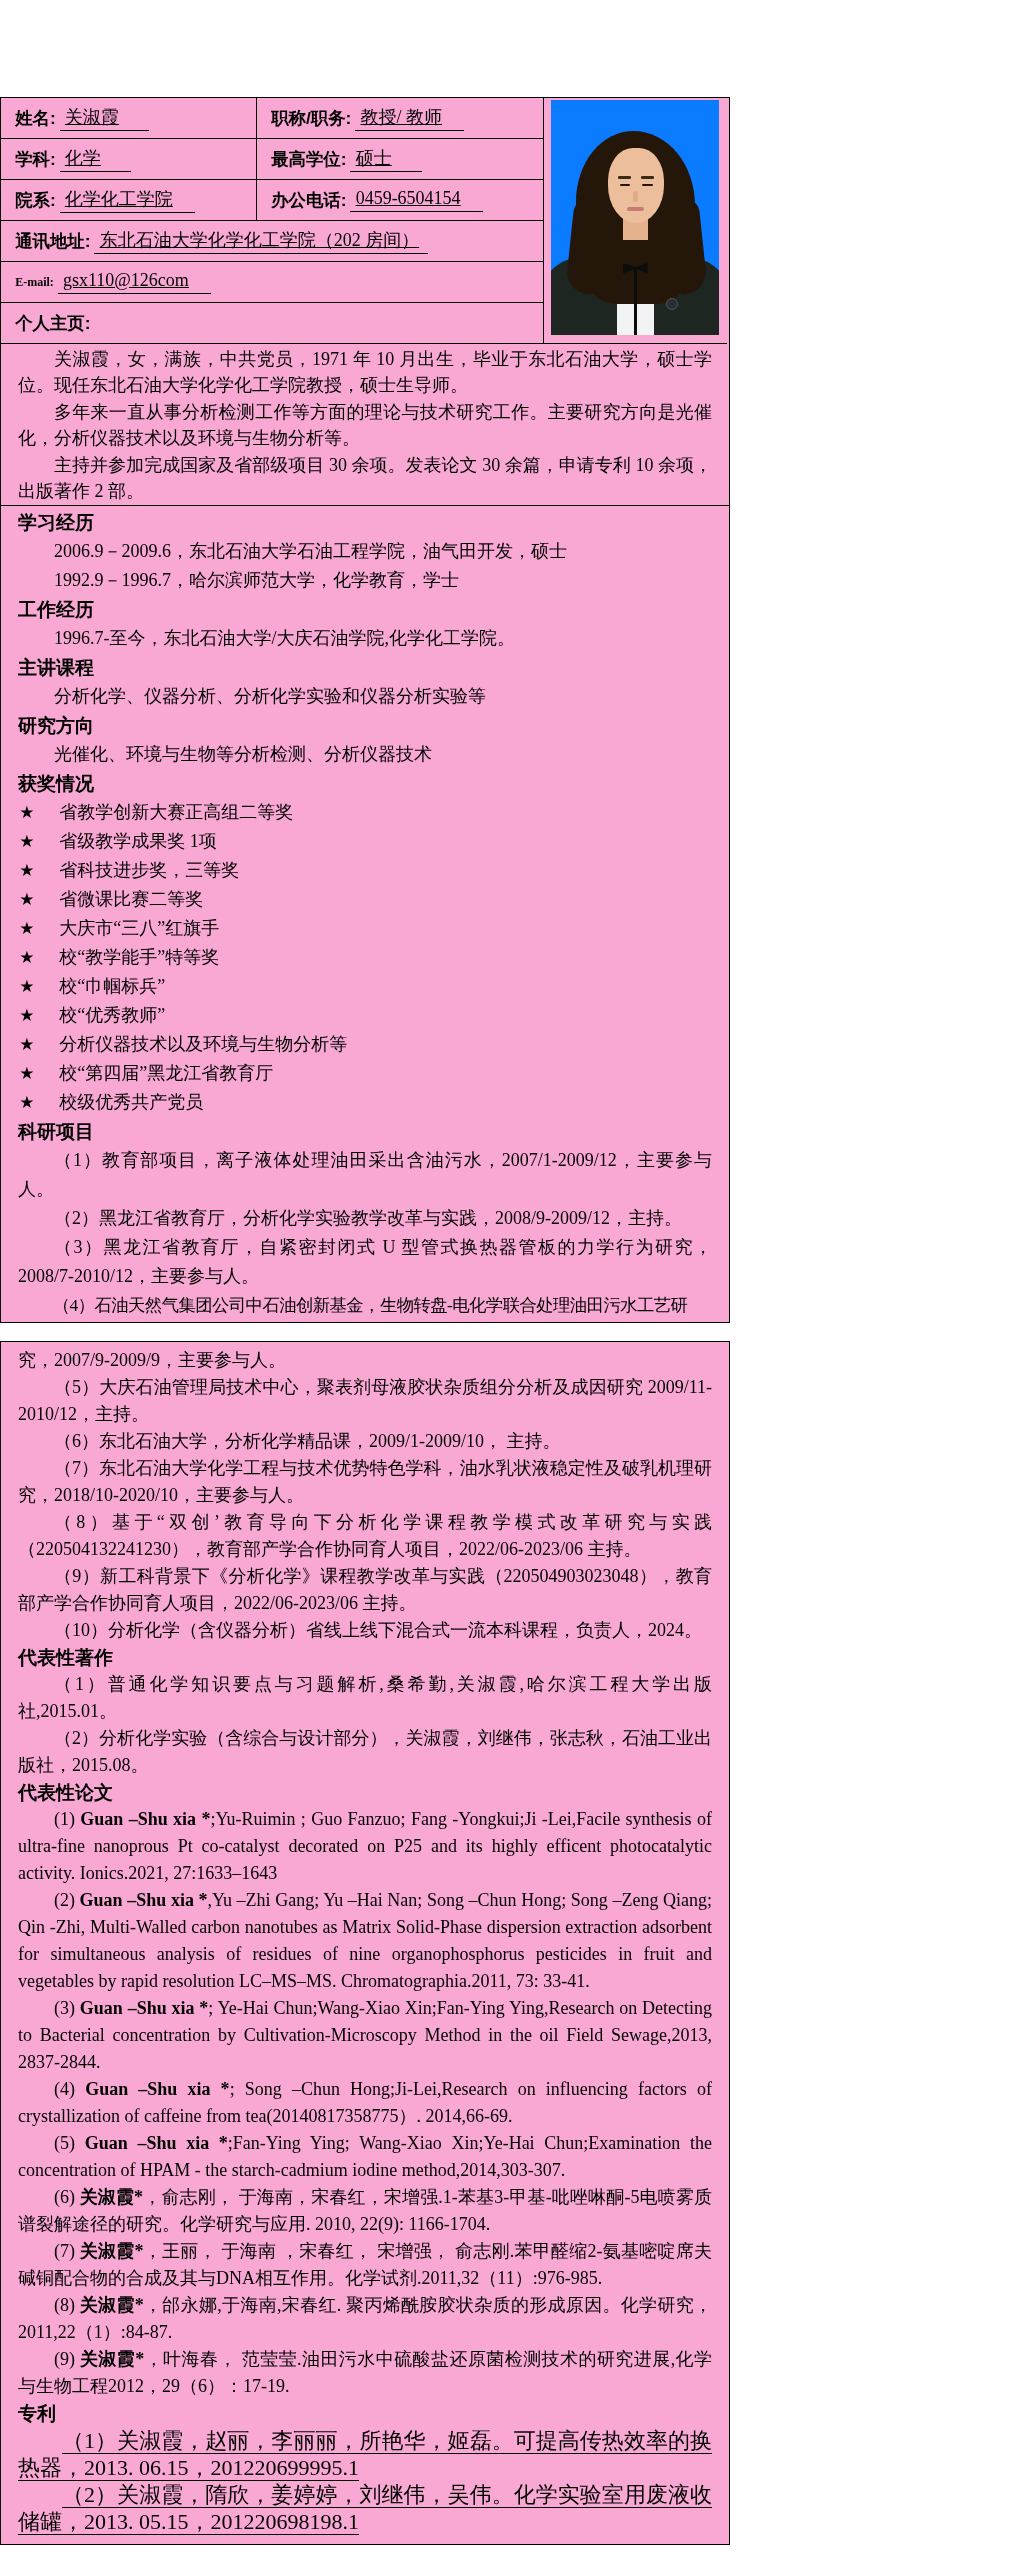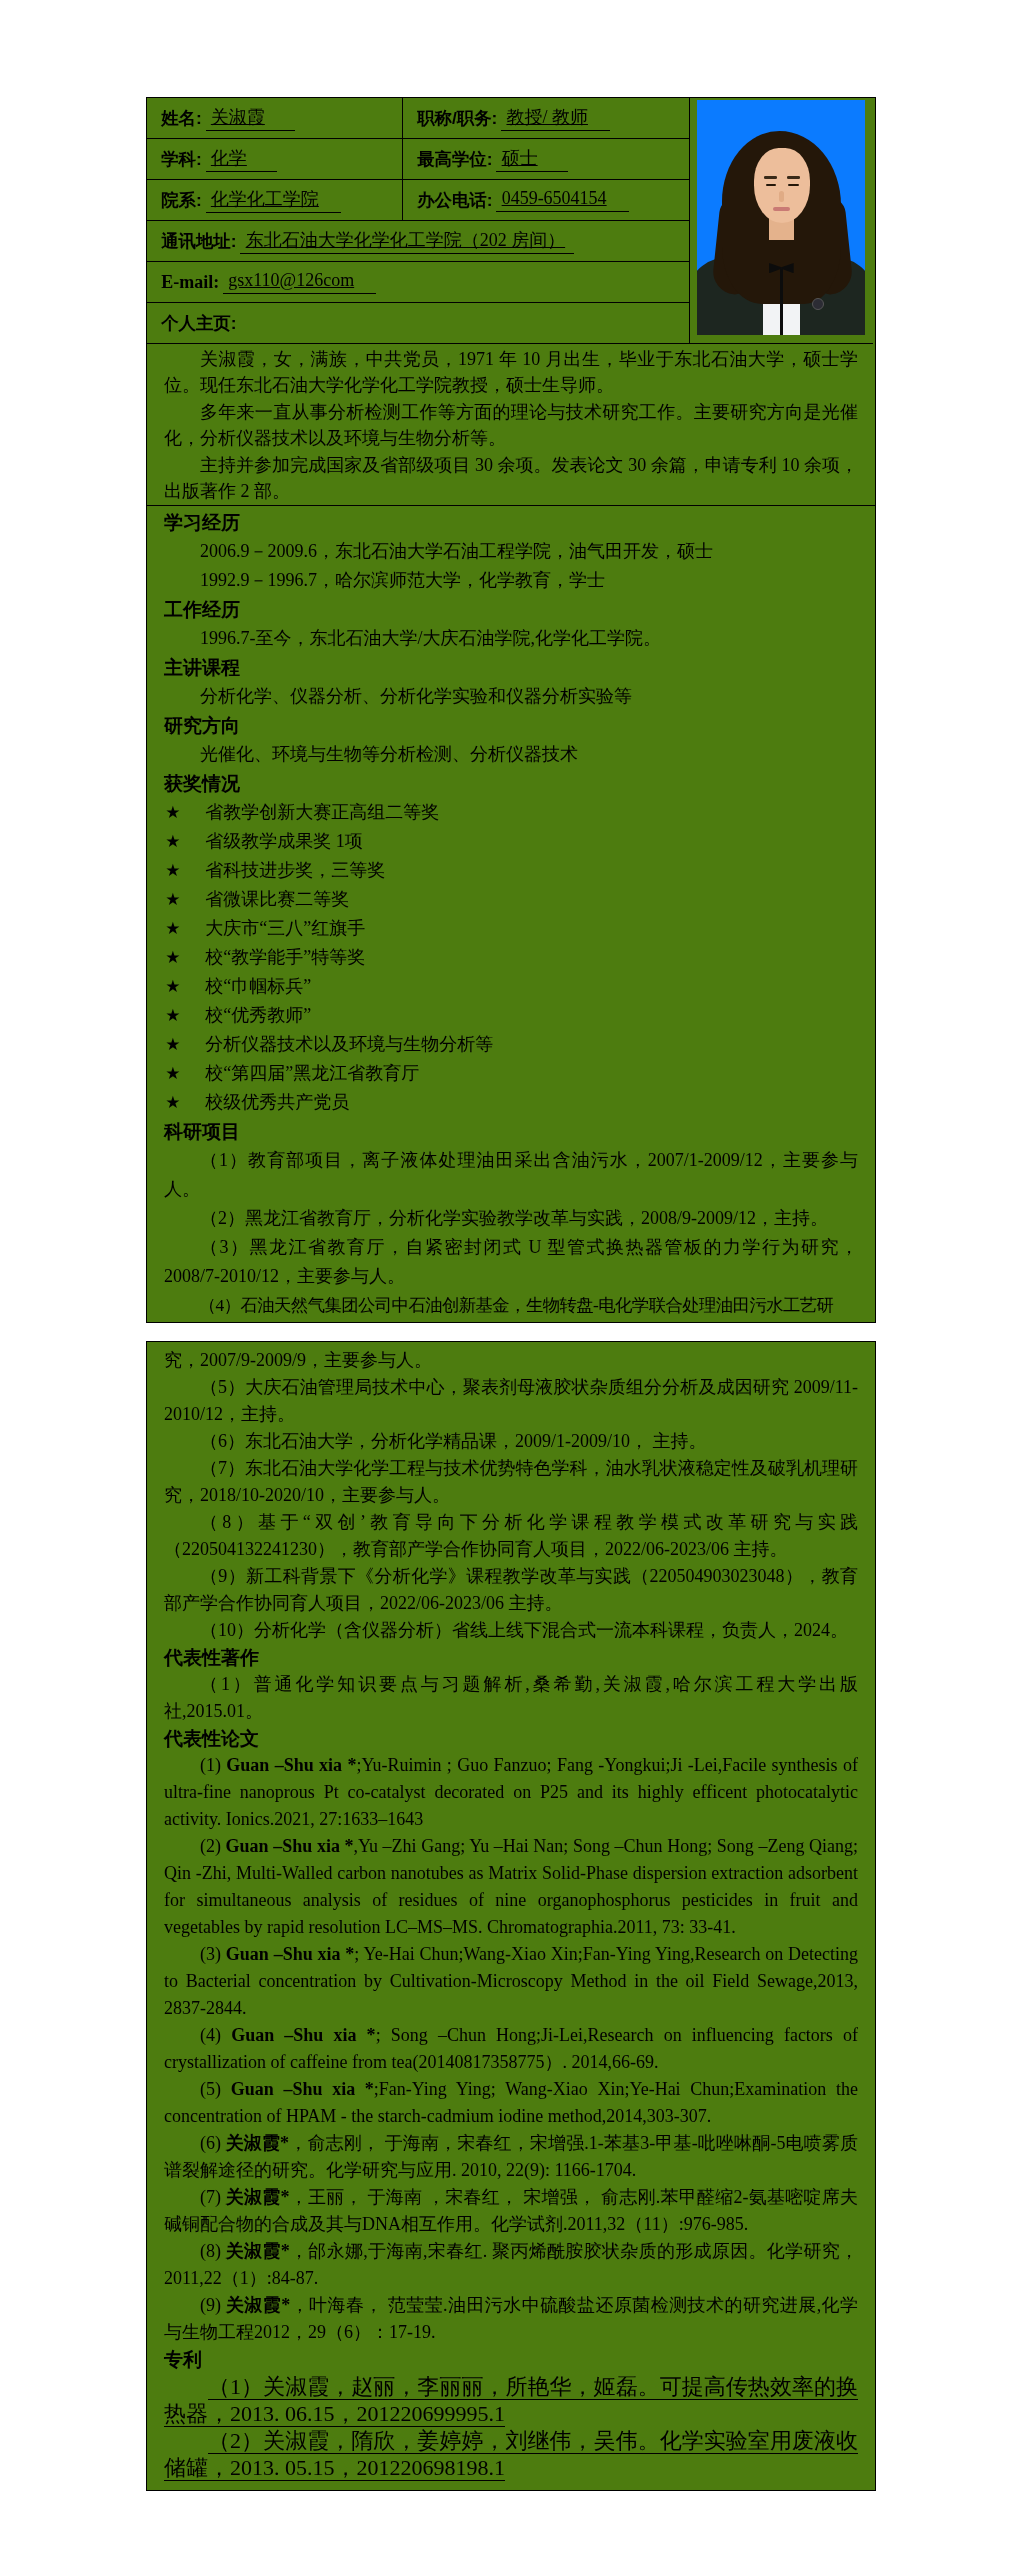--- a/index.html
+++ b/index.html
@@ -1,29 +1,29 @@
 <!DOCTYPE html>
 <html style="font-size:10.3px"><head>
 <meta charset="utf-8">
 <style>
   html,body{margin:0;padding:0;background:#fff;}
   .canvas{position:relative;width:1025px;height:2576px;background:#ffffff;overflow:hidden;
           font-family:"Liberation Serif","DejaVu Serif",serif;color:#000;}
-  .pageblock{box-sizing:border-box;width:730px;margin-left:146px;border:1.9px solid #000;background:#4d7c0f;}
+  .pageblock{box-sizing:border-box;width:730px;border:1.9px solid #000;background:#f9a8d4;}
   .block1{margin-top:97px;}
   .block2{margin-top:17.4px;padding:5.2px 17px 9px 17px;}
 
   
   .itable{display:grid;grid-template-columns:256px 286px 184px;grid-auto-rows:41px;}
   .icell{box-sizing:border-box;display:flex;align-items:center;padding-left:14.2px;
          border-bottom:1.3px solid #000;font-size:18px;}
   .icell.rborder{border-right:1.3px solid #000;}
   .icell.span2{grid-column:1 / 3;}
   .ilabel{font-family:"Liberation Sans","DejaVu Sans",sans-serif;font-weight:bold;font-size:17.4px;white-space:nowrap;}
-  .ilabel-latin{font-family:"Liberation Serif","DejaVu Serif",serif;font-weight:bold;font-size:18px;white-space:nowrap;text-align:center;}
+  .ilabel-latin{font-family:"Liberation Serif","DejaVu Serif",serif;font-weight:bold;font-size:12px;white-space:nowrap;text-align:center;}
   .uv{border-bottom:1.3px solid #000;padding:0 22px 0.6px 5.2px;margin-left:3.9px;min-height:22px;white-space:nowrap;text-decoration:underline;}
   .uv.short{padding-right:30px;}
   .uv.long{padding-right:9px;}
   .novalue{margin-left:3.9px;}
 
   
   .photocell{box-sizing:border-box;grid-column:3;grid-row:1 / 7;border-left:1.3px solid #000;
              border-bottom:1.3px solid #000;}
   .photo{position:relative;width:168px;height:235px;margin:1.9px 0 0 7.1px;overflow:hidden;}
   .hair{position:absolute;left:24.6px;top:31px;width:119px;height:173px;background:#241709;
@@ -225,20 +225,21 @@
     <p class="cont42">究，2007/9-2009/9，主要参与人。</p>
     <p class="jpara42">（5）大庆石油管理局技术中心，聚表剂母液胶状杂质组分分析及成因研究 2009/11-2010/12，主持。</p>
     <p class="jpara42">（6）东北石油大学，分析化学精品课，2009/1-2009/10， 主持。</p>
     <p class="jpara42">（7）东北石油大学化学工程与技术优势特色学科，油水乳状液稳定性及破乳机理研究，2018/10-2020/10，主要参与人。</p>
     <p class="jpara42">（8）基于“双创’教育导向下分析化学课程教学模式改革研究与实践（220504132241230），教育部产学合作协同育人项目，2022/06-2023/06 主持。</p>
     <p class="jpara42">（9）新工科背景下《分析化学》课程教学改革与实践（220504903023048），教育部产学合作协同育人项目，2022/06-2023/06 主持。</p>
     <p class="jpara42">（10）分析化学（含仪器分析）省线上线下混合式一流本科课程，负责人，2024。</p>
 
     <h3 class="sec">代表性著作</h3>
     <p class="jpara42">（1）普通化学知识要点与习题解析,桑希勤,关淑霞,哈尔滨工程大学出版社,2015.01。</p>
+    <p class="jpara42">（2）分析化学实验（含综合与设计部分），关淑霞，刘继伟，张志秋，石油工业出版社，2015.08。</p>
 
     <h3 class="sec">代表性论文</h3>
     <p class="jpara42"><span>(1) </span><span class="plead">Guan –Shu xia *</span><span>;Yu-Ruimin ; Guo Fanzuo; Fang -Yongkui;Ji -Lei,Facile synthesis of ultra-fine nanoprous Pt co-catalyst decorated on P25 and its highly efficent photocatalytic activity. Ionics.2021, 27:1633–1643</span></p>
     <p class="jpara42"><span>(2) </span><span class="plead">Guan –Shu xia *</span><span>,Yu –Zhi Gang; Yu –Hai Nan; Song –Chun Hong; Song –Zeng Qiang; Qin -Zhi, Multi-Walled carbon nanotubes as Matrix Solid-Phase dispersion extraction adsorbent for simultaneous analysis of residues of nine organophosphorus pesticides in fruit and vegetables by rapid resolution LC–MS–MS. Chromatographia.2011, 73: 33-41.</span></p>
     <p class="jpara42"><span>(3) </span><span class="plead">Guan –Shu xia *</span><span>; Ye-Hai Chun;Wang-Xiao Xin;Fan-Ying Ying,Research on Detecting to Bacterial concentration by Cultivation-Microscopy Method in the oil Field Sewage,2013, 2837-2844.</span></p>
     <p class="jpara42"><span>(4) </span><span class="plead">Guan –Shu xia *</span><span>; Song –Chun Hong;Ji-Lei,Research on influencing factors of crystallization of caffeine from tea(20140817358775）. 2014,66-69.</span></p>
     <p class="jpara42"><span>(5) </span><span class="plead">Guan –Shu xia *</span><span>;Fan-Ying Ying; Wang-Xiao Xin;Ye-Hai Chun;Examination the concentration of HPAM - the starch-cadmium iodine method,2014,303-307.</span></p>
     <p class="jpara42"><span>(6) </span><span class="plead">关淑霞*</span><span>，俞志刚， 于海南，宋春红，宋增强.1-苯基3-甲基-吡唑啉酮-5电喷雾质谱裂解途径的研究。化学研究与应用. 2010, 22(9): 1166-1704.</span></p>
     <p class="jpara42"><span>(7) </span><span class="plead">关淑霞*</span><span>，王丽， 于海南 ，宋春红， 宋增强， 俞志刚.苯甲醛缩2-氨基嘧啶席夫碱铜配合物的合成及其与DNA相互作用。化学试剂.2011,32（11）:976-985.</span></p>
     <p class="jpara42"><span>(8) </span><span class="plead">关淑霞*</span><span>，邰永娜,于海南,宋春红. 聚丙烯酰胺胶状杂质的形成原因。化学研究，2011,22（1）:84-87.</span></p>

